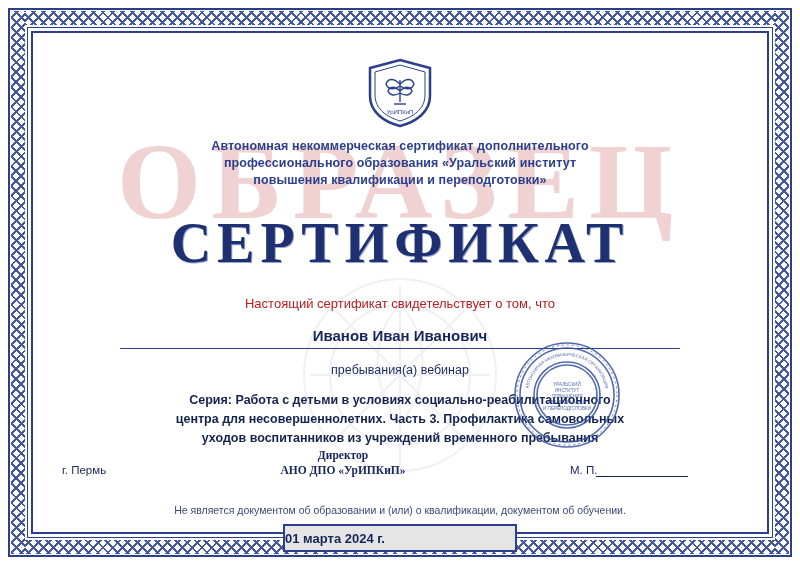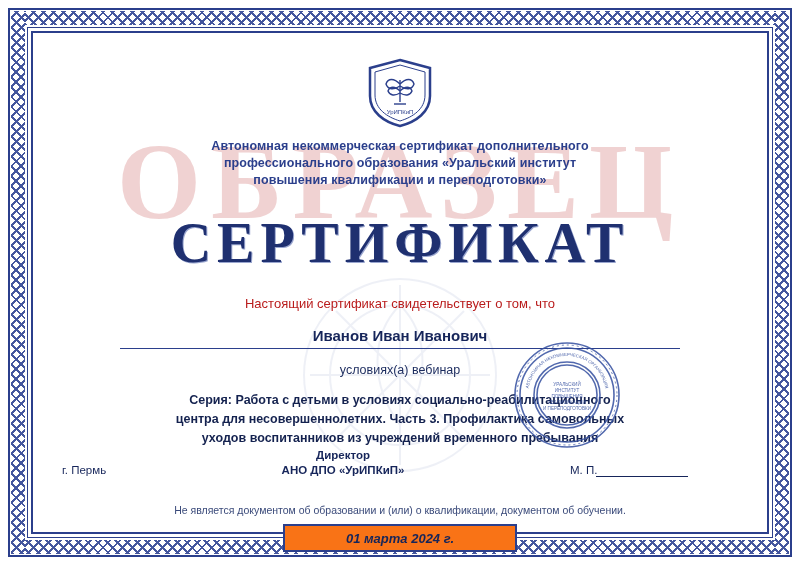--- a/index.html
+++ b/index.html
@@ -178,20 +178,21 @@
   .director {
     position: absolute;
     left: 188px;
     top: 18px;
     width: 230px;
     text-align: center;
     color: #16255a;
     font-size: 11.5px;
     line-height: 15px;
     font-weight: bold;
+    font-family: Liberation Serif, serif;
   }
   .mp {
     position: absolute;
     left: 530px;
     top: 34px;
     color: #16255a;
     font-size: 11.5px;
   }
   .mp-line {
     position: absolute;
@@ -212,27 +213,25 @@
     font-size: 10.5px;
   }
 
   
   .date-box {
     position: absolute;
     left: 283px;
     top: 524px;
     width: 234px;
     height: 28px;
-    background: #f97316;
+    background: #e5e5e5;
     border: 2px solid #2b3f8c;
     box-sizing: border-box;
     display: flex;
     align-items: center;
-    justify-content: center;
-    font-style: italic;
   }
   .date-text {
     color: #16255a;
     font-size: 13px;
     font-weight: bold;
   }
 </style>
 </head>
 <body>
 
@@ -283,21 +282,21 @@
 
     <div class="title">СЕРТИФИКАТ</div>
 
     <div class="subtitle">Настоящий сертификат свидетельствует о том, что</div>
 
     <div class="name-row">
       <div class="name-value">Иванов Иван Иванович</div>
       <div class="name-line"></div>
     </div>
 
-    <div class="attended">условиях(а) вебинар</div>
+    <div class="attended">пребывания(а) вебинар</div>
 
     <div class="course">
       <div>Серия: Работа с детьми в условиях социально-реабилитационного</div>
       <div>центра для несовершеннолетних. Часть 3. Профилактика самовольных</div>
       <div>уходов воспитанников из учреждений временного пребывания</div>
     </div>
 
     <div class="stamp">
       <svg width="110" height="110" viewBox="0 0 110 110">
         <g fill="none" stroke="#3550a0" stroke-width="1.6">

